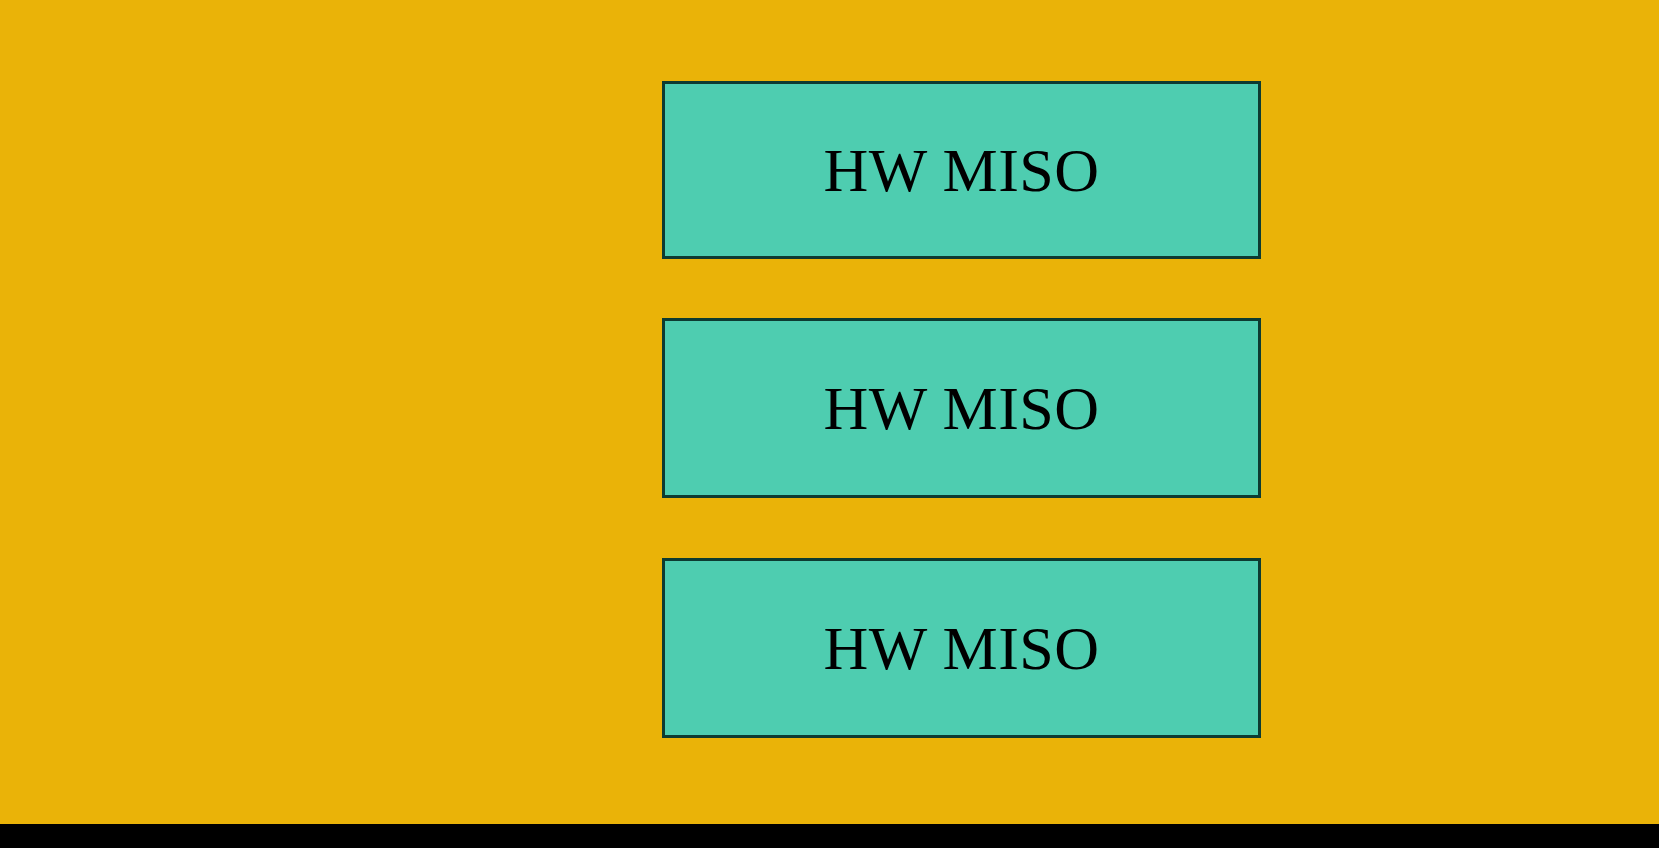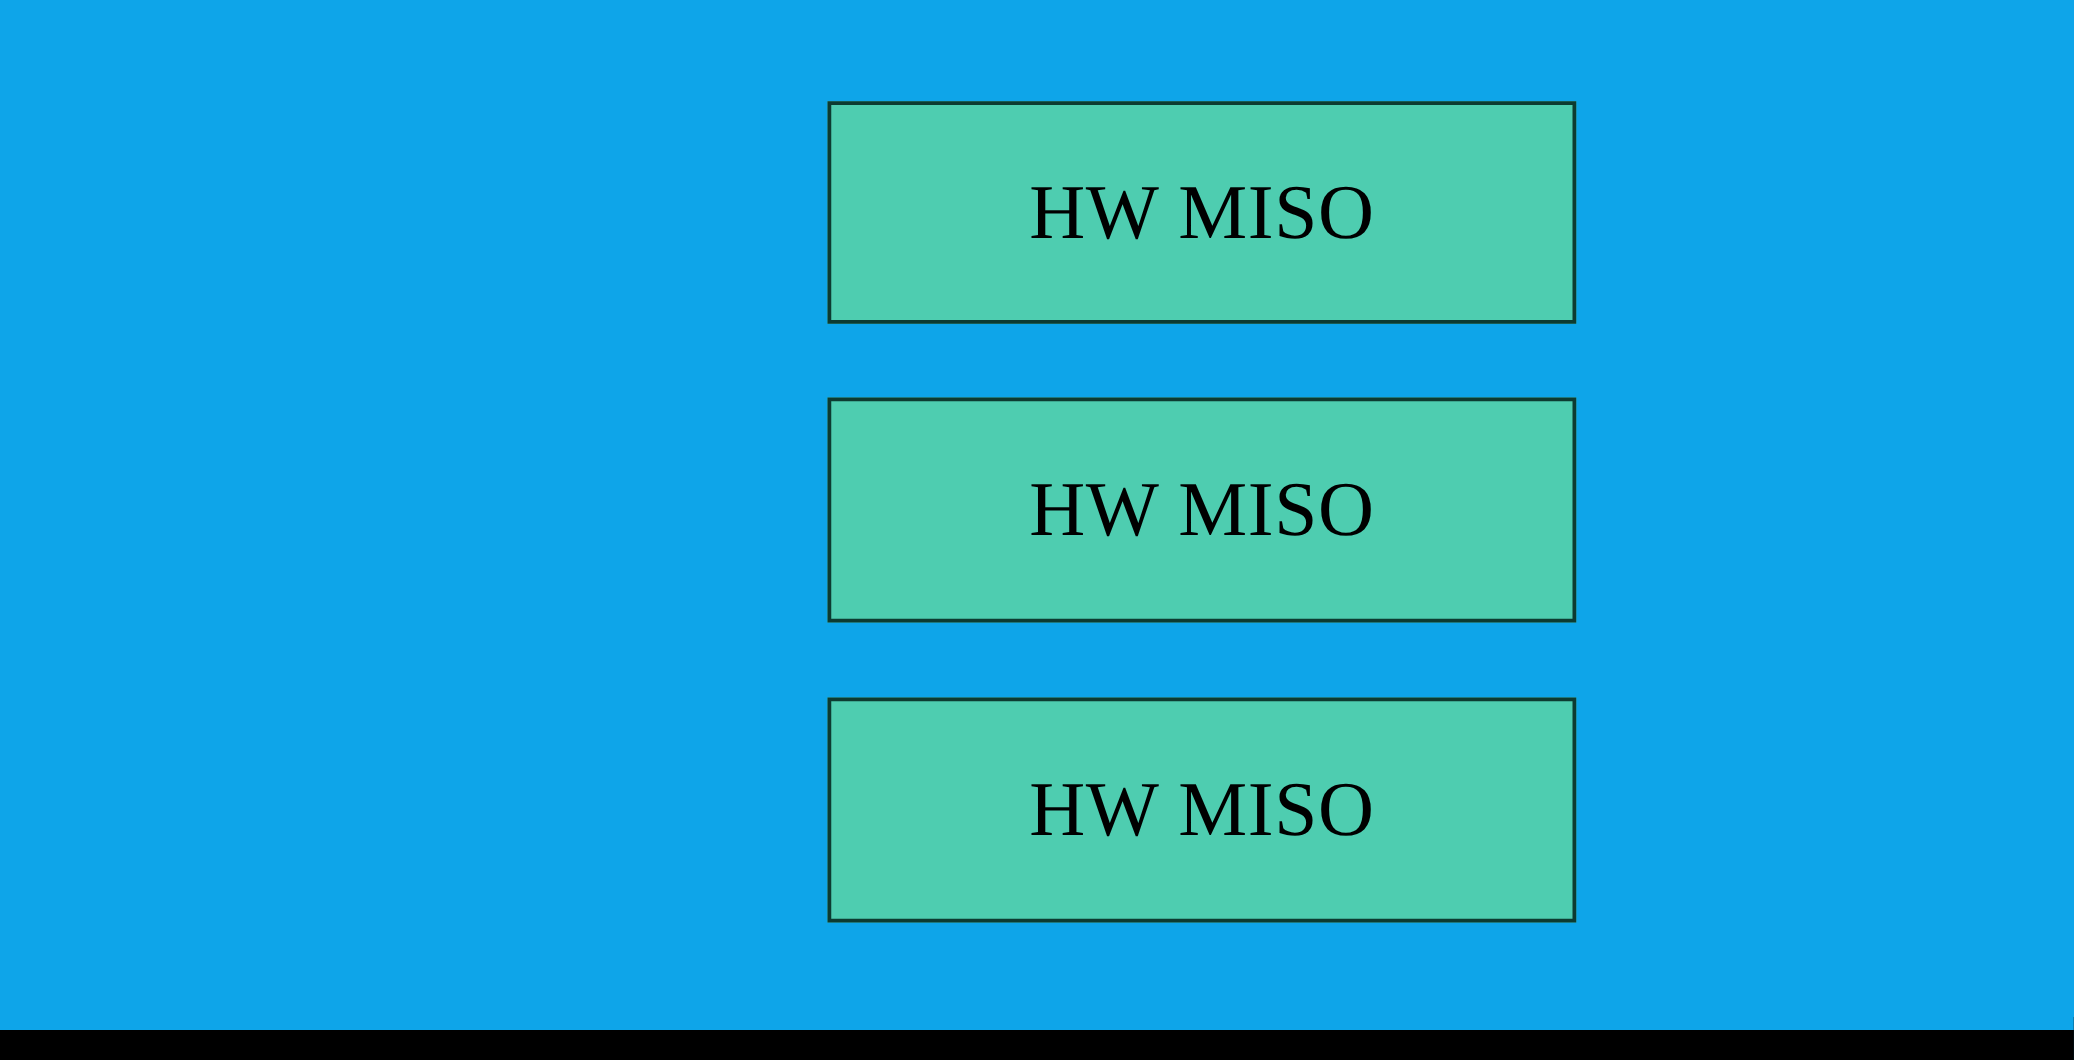--- a/index.html
+++ b/index.html
@@ -11,21 +11,21 @@
   body {
     width: 1659px;
     height: 848px;
     overflow: hidden;
     font-family: "Liberation Serif", "DejaVu Serif", serif;
   }
   #canvas {
     position: relative;
     width: 1659px;
     height: 824px;
-    background: #0ea5e9;
+    background: #eab308;
   }
   .node-box {
     position: absolute;
     box-sizing: border-box;
     display: flex;
     align-items: center;
     justify-content: center;
     background: #4ECDB0;
     border: 3px solid #0d3b31;
     color: #000000;

